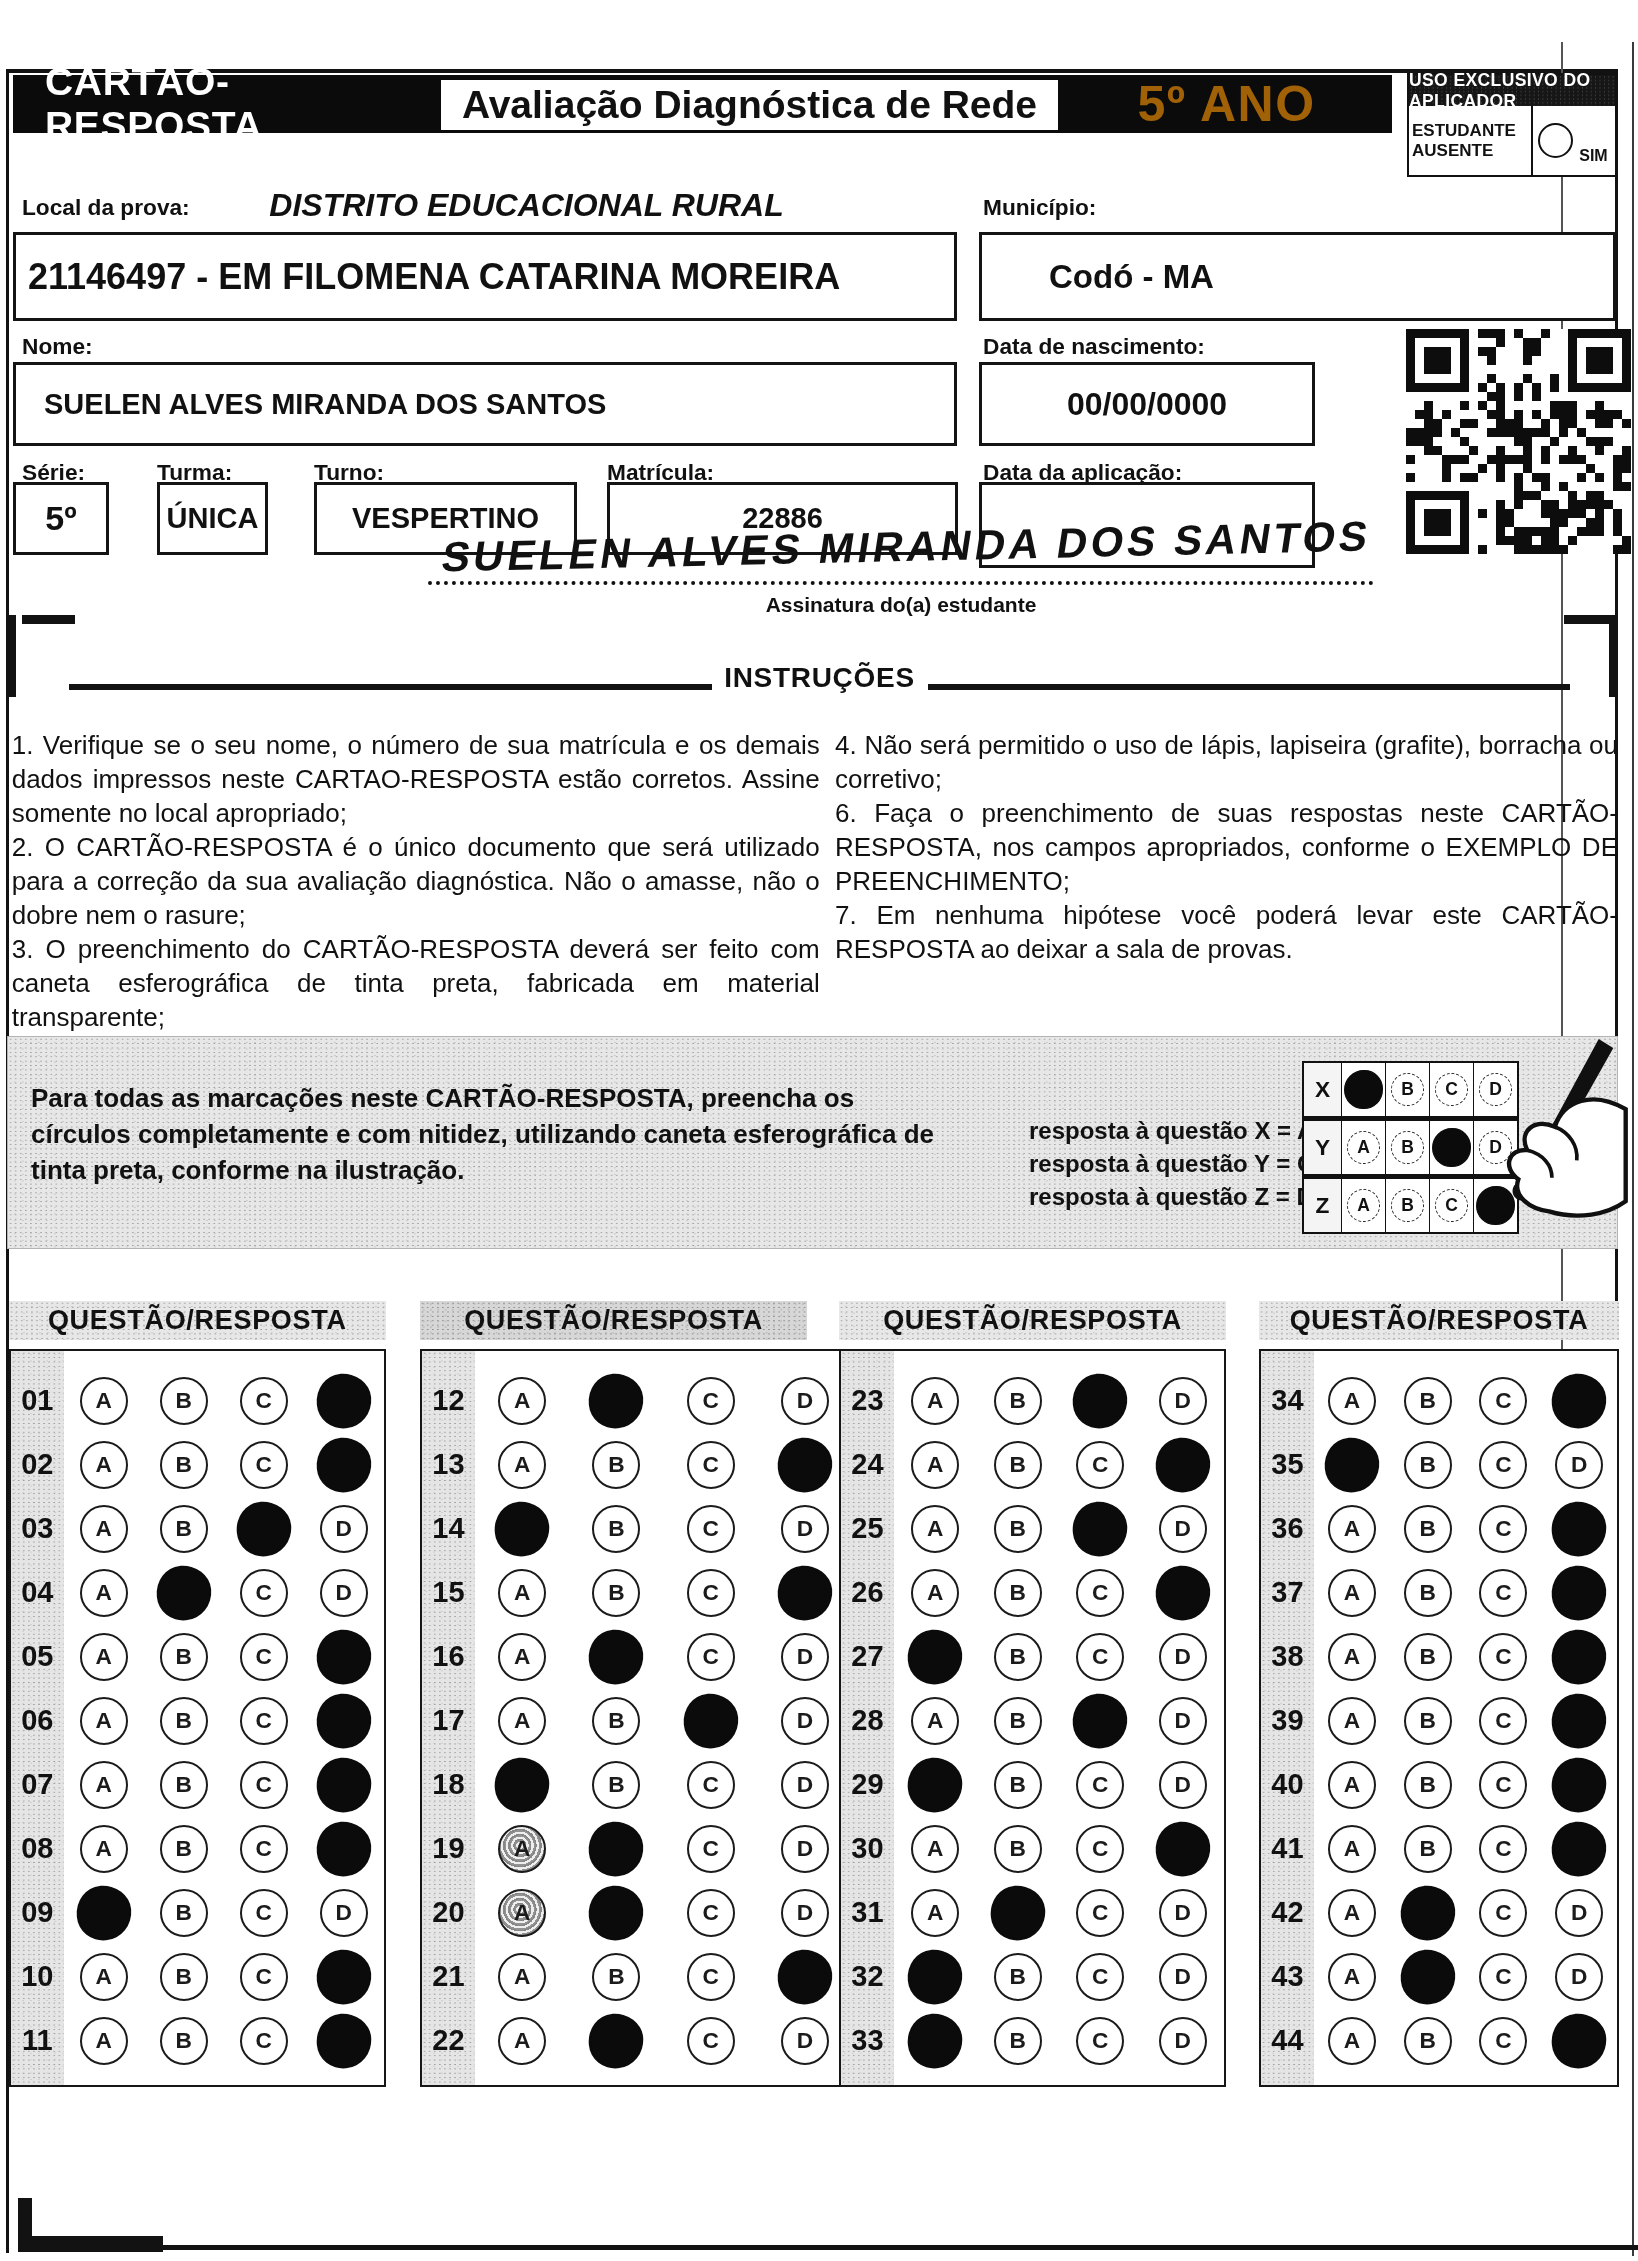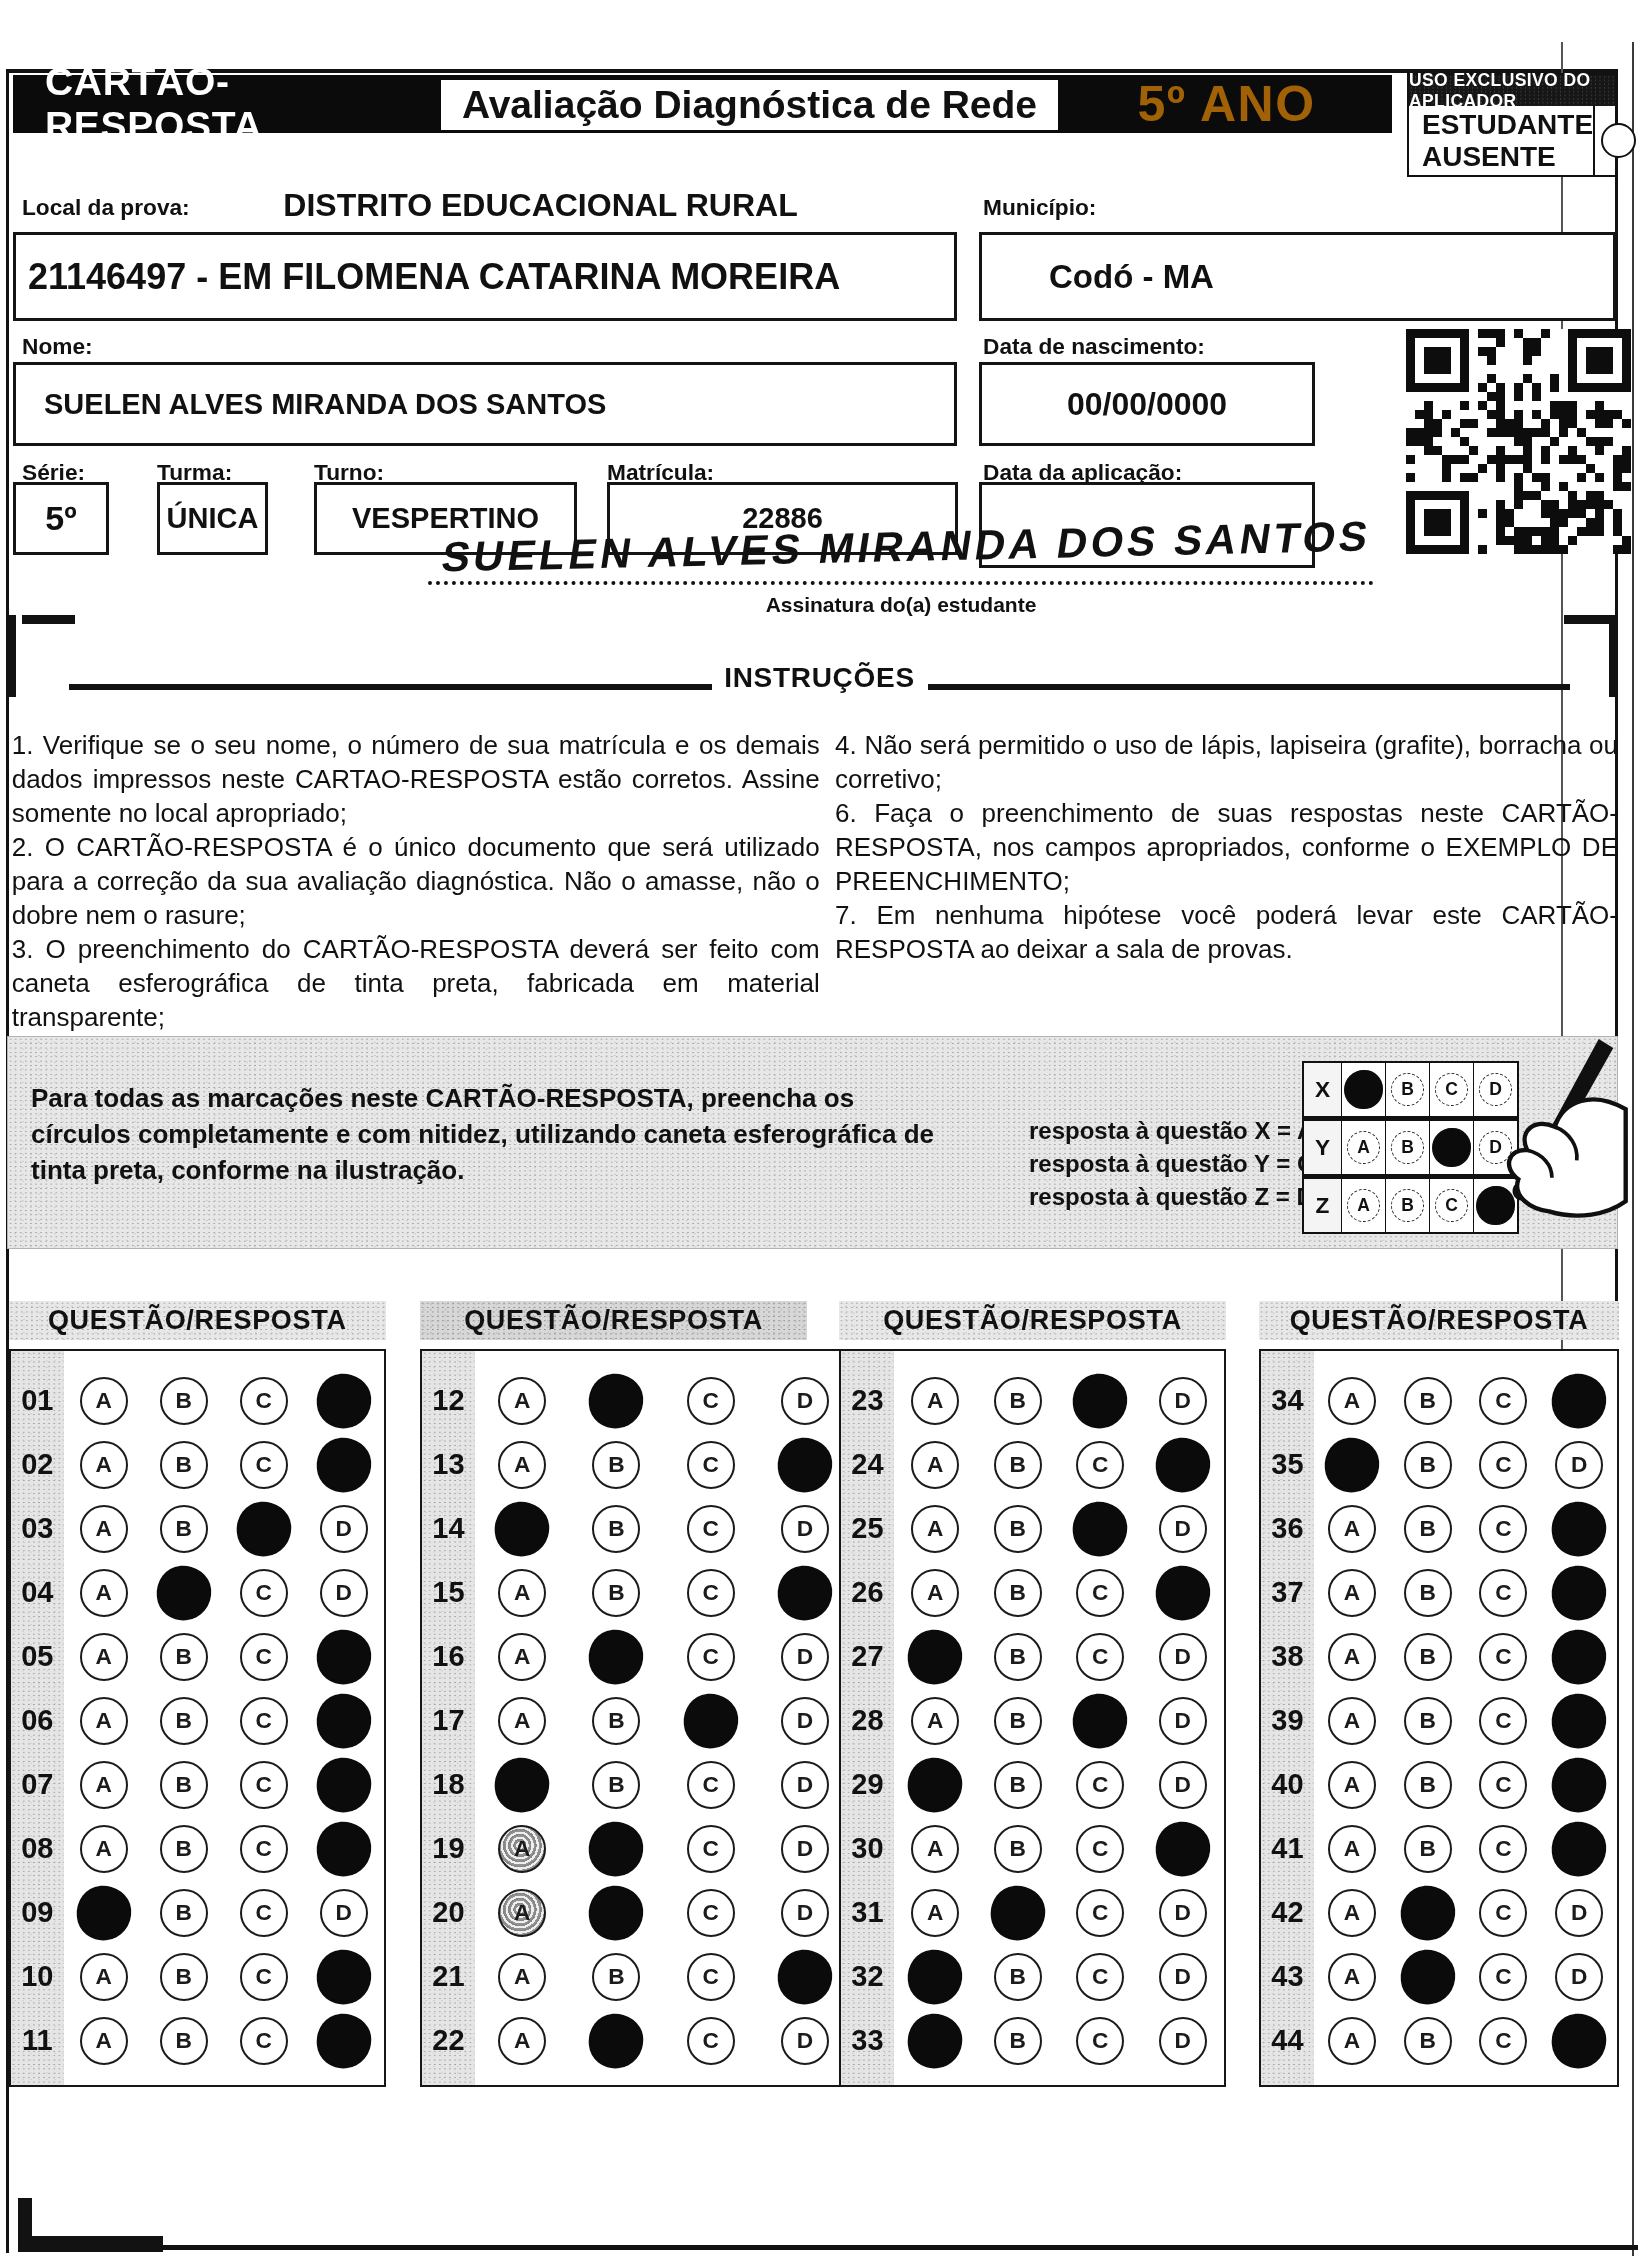--- a/index.html
+++ b/index.html
@@ -18,21 +18,21 @@
   
   .h-strip{left:13px;top:75px;width:1379px;height:58px;background:#0b0b0b;}
   .h-card{left:13px;top:75px;width:427px;height:58px;color:#fff;display:flex;align-items:center;
           padding-left:32px;font-size:39px;font-weight:bold;letter-spacing:0.7px;}
   .h-mid{left:441px;top:80px;width:617px;height:50px;background:#fff;font-size:39px;font-weight:bold;}
   .h-grade{left:1061px;top:75px;width:331px;height:58px;color:#a16207;font-size:50px;font-weight:bold;letter-spacing:1.5px;}
   .uso{left:1407px;top:73px;width:210px;height:104px;border:2.9px solid #111;background:#fff;}
   .uso-bar{left:0;top:0;right:0;height:31px;color:#fff;font-size:17.5px;font-weight:bold;letter-spacing:0.4px;
            background-color:#161616;background-image:radial-gradient(#3c3c3c 0.7px, transparent 0.9px);background-size:4.4px 3.7px;}
   .uso-body{left:0;top:31px;right:0;bottom:0;display:flex;align-items:center;}
-  .uso-label{flex:1;padding-left:13px;font-size:28px;font-weight:bold;}
+  .uso-label{flex:1;padding-left:3px;font-size:17px;font-weight:bold;}
   .uso-sim{display:flex;align-items:center;gap:5.8px;border-left:2.2px solid #111;height:100%;padding:0 7.3px 0 5.8px;}
   .uso-circ{width:31px;height:31px;border:2.6px solid #111;border-radius:50%;background:#fff;}
   .uso-simtxt{font-size:16px;font-weight:bold;margin-top:31px;}
   .lab{font-weight:bold;font-size:22.7px;}
   .fbox{border:3.7px solid #141414;background:#fff;display:flex;align-items:center;}
   .fval{font-weight:bold;}
   
   .sig-line{left:428px;top:581px;width:946px;border-bottom:4.4px dotted #111;}
   .sig-text{left:439px;top:523px;width:935px;text-align:center;font-size:42px;font-weight:bold;
             letter-spacing:3.7px;transform:rotate(-1.3deg) skewX(-10deg);white-space:nowrap;}
@@ -107,21 +107,21 @@
     <div class="abs uso-body">
       <div class="uso-label">ESTUDANTE AUSENTE</div>
       <div class="uso-sim">
         <div class="uso-circ"></div>
         <div class="uso-simtxt">SIM</div>
       </div>
     </div>
   </div>
 
   <div class="abs lab" style="left:22px;top:194px;">Local da prova:</div>
-  <div class="abs bold" style="left:248px;top:187px;width:585px;text-align:center;font-size:32px;">DISTRITO EDUCACIONAL RURAL</div>
+  <div class="abs bold" style="left:234px;top:187px;width:585px;text-align:center;font-size:32px;font-style:italic;">DISTRITO EDUCACIONAL RURAL</div>
   <div class="abs lab" style="left:983px;top:194px;">Município:</div>
 
   <div class="abs fbox" style="left:13px;top:232px;width:944px;height:89px;">
     <span class="fval" style="font-size:36px;padding-left:12px;">21146497 - EM FILOMENA CATARINA MOREIRA</span>
   </div>
   <div class="abs fbox" style="left:979px;top:232px;width:637px;height:89px;">
     <span class="fval" style="font-size:33px;padding-left:67px;">Codó - MA</span>
   </div>
 
   <div class="abs lab" style="left:22px;top:333px;">Nome:</div>

